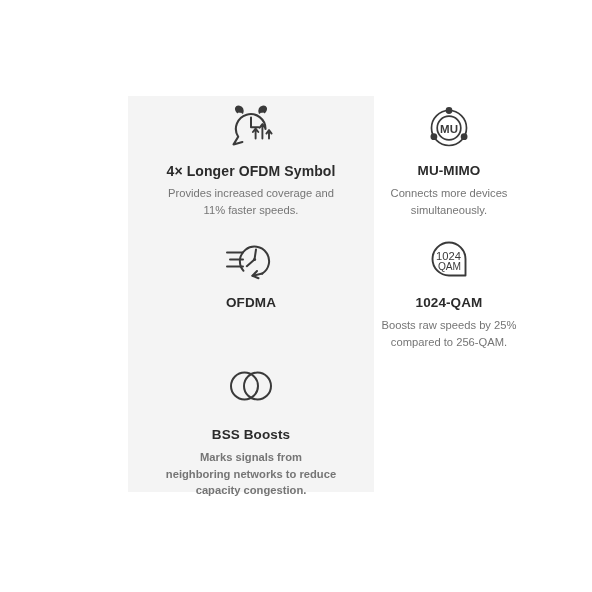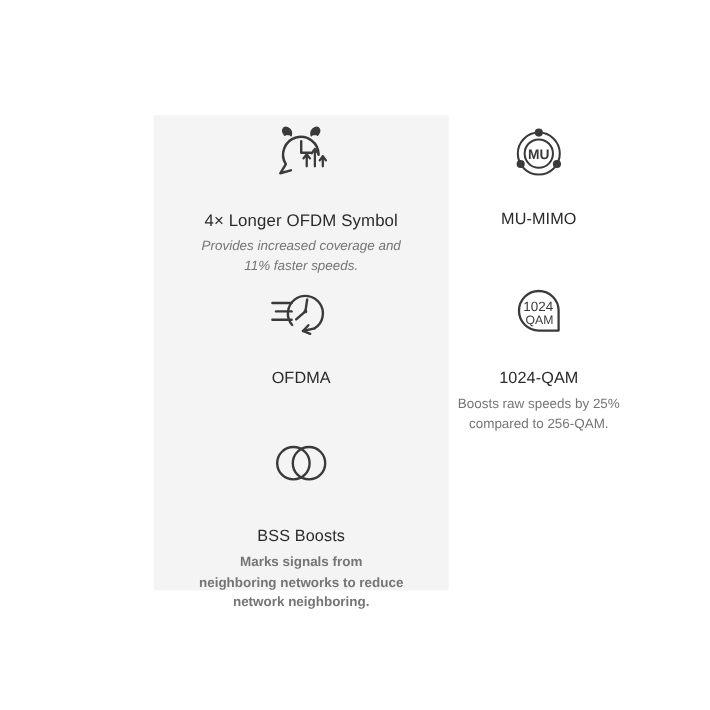--- a/index.html
+++ b/index.html
@@ -48,40 +48,40 @@
   .icon-wrap {
     height: 58px;
     display: flex;
     align-items: flex-start;
     justify-content: center;
   }
 
   .feature-title {
     text-align: center;
     font-size: 13.5px;
-    font-weight: normal;
+    font-weight: bold;
     color: #2b2b2b;
     line-height: 18px;
-    margin-top: 14px;
+    margin-top: 2px;
     letter-spacing: 0.1px;
     white-space: nowrap;
   }
 
   .feature-desc {
     text-align: center;
     font-size: 11.2px;
     color: #757575;
     line-height: 16.5px;
     margin-top: 5px;
     padding: 0 6px;
   }
 
   
   .cell-ofdm .feature-title { font-size: 14px; }
-  .cell-ofdm .feature-desc { padding: 0 2px; font-style: italic; }
+  .cell-ofdm .feature-desc { padding: 0 2px; }
   .cell-mumimo .feature-desc { padding: 0 0px; }
   .cell-bss .feature-desc { padding: 0 0px; font-weight: bold; }
 
   .icon-svg { display: block; }
 </style>
 </head>
 <body>
 
 <div id="feature-panel"></div>
 
@@ -115,20 +115,24 @@
       <svg class="icon-svg" width="50" height="50" viewBox="0 0 50 50" fill="none" stroke="#3a3a3a" stroke-width="1.7">
         <circle cx="25" cy="26" r="17.5"></circle>
         <circle cx="25" cy="26" r="11.8"></circle>
         <circle cx="25" cy="8.5" r="3.4" fill="#3a3a3a" stroke="none"></circle>
         <circle cx="9.9" cy="34.7" r="3.4" fill="#3a3a3a" stroke="none"></circle>
         <circle cx="40.1" cy="34.7" r="3.4" fill="#3a3a3a" stroke="none"></circle>
         <text x="25" y="30.6" text-anchor="middle" font-family="Liberation Sans, sans-serif" font-size="11.5" font-weight="bold" fill="#3a3a3a" stroke="none">MU</text>
       </svg>
     </div>
     <div class="feature-title">MU-MIMO</div>
+    <div class="feature-desc">
+      <div>Connects more devices</div>
+      <div>simultaneously.</div>
+    </div>
   </div>
 
   <div class="feature-cell cell-ofdma">
     <div class="icon-wrap">
       <svg class="icon-svg" width="56" height="50" viewBox="0 0 56 50" fill="none" stroke="#3a3a3a" stroke-width="2.0" stroke-linecap="round" stroke-linejoin="round">
 
         <path d="M4 18.5 L20 18.5"></path>
         <path d="M7 25.5 L20 25.5"></path>
         <path d="M4 32.5 L20 32.5"></path>
 
@@ -164,19 +168,19 @@
     <div class="icon-wrap">
       <svg class="icon-svg" width="54" height="40" viewBox="0 0 54 40" fill="none" stroke="#3a3a3a" stroke-width="2.0">
         <circle cx="20.5" cy="20" r="13.5"></circle>
         <circle cx="33.5" cy="20" r="13.5"></circle>
       </svg>
     </div>
     <div class="feature-title">BSS Boosts</div>
     <div class="feature-desc">
       <div>Marks signals from</div>
       <div>neighboring networks to reduce</div>
-      <div>network neighboring.</div>
+      <div>capacity congestion.</div>
     </div>
   </div>
 
   <div class="feature-cell col-right"></div>
 
 </div>
 
 </body></html>

